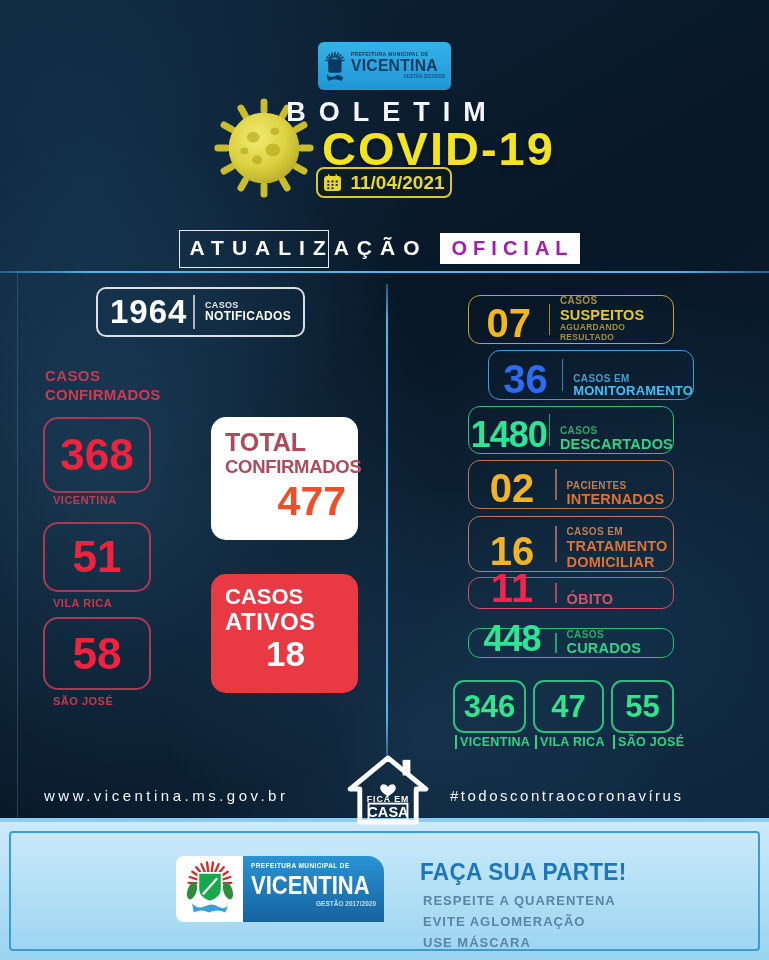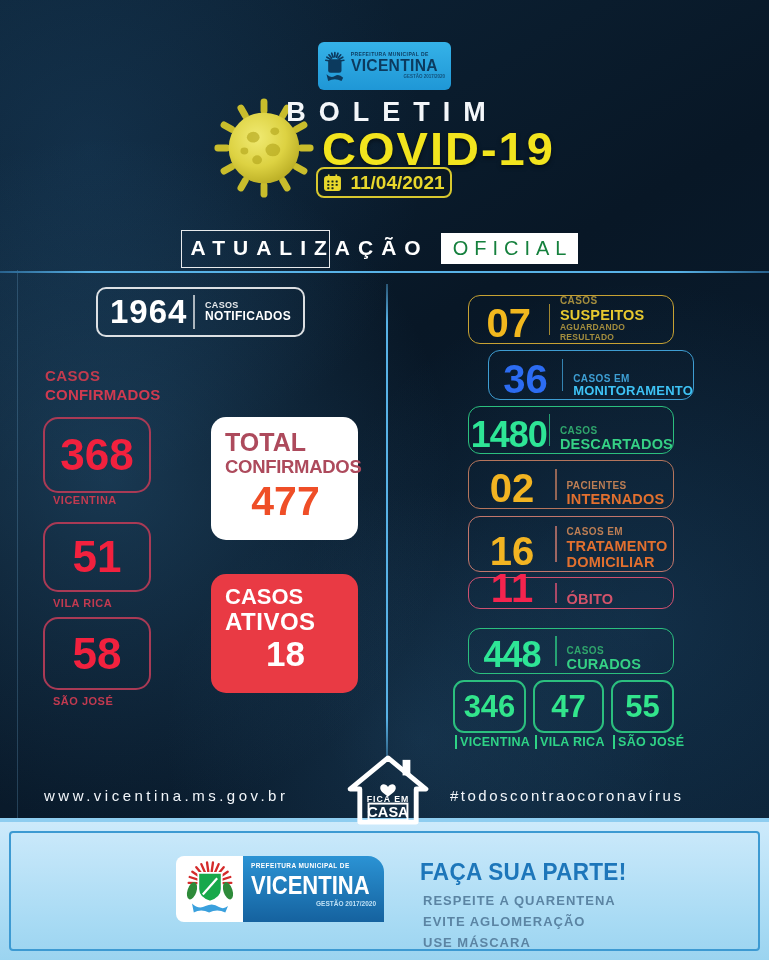--- a/index.html
+++ b/index.html
@@ -54,21 +54,21 @@
     display:flex; justify-content:center; align-items:center; gap:12px;
   }
   .banner-left {
     position:relative; color:#fff; font-size:21px; font-weight:bold; letter-spacing:8px; padding:4px 0;
   }
   .banner-left::before {
     content:""; position:absolute; left:-10px; top:-2px; width:62%; height:calc(100% + 4px);
     border:1px solid rgba(255,255,255,.9);
   }
   .banner-right {
-    background:#fff; color:#15803d; font-size:20px; font-weight:normal; letter-spacing:6px;
+    background:#fff; color:#a21caf; font-size:20px; font-weight:bold; letter-spacing:6px;
     padding:4px 6px 4px 12px;
   }
   .hr-top {
     position:absolute; left:0; top:271px; width:769px; height:2px;
     background:linear-gradient(90deg,#28618c,#58b2e6 12%,#58b2e6 88%,#28618c);
   }
   
   .notified {
     position:absolute; left:96px; top:287px; width:209px; height:50px;
     border:2px solid rgba(255,255,255,.85); border-radius:10px;
@@ -88,21 +88,21 @@
     display:flex; align-items:center; justify-content:center;
   }
   .city-num { font-size:44px; font-weight:bold; color:#f2213e; }
   .city-lbl { position:absolute; left:53px; font-size:11px; font-weight:bold; color:#c23a50; letter-spacing:.5px;}
   .total-card {
     position:absolute; left:211px; top:417px; width:147px; height:123px;
     background:#fff; border-radius:15px; padding:13px 12px 8px 14px;
   }
   .total-l1 { font-size:25px; font-weight:bold; color:#ad4a5c; line-height:1; }
   .total-l2 { font-size:18.5px; font-weight:bold; color:#ad4a5c; line-height:1.3; letter-spacing:-.3px;}
-  .total-val { font-size:41px; font-weight:bold; color:#ef4e27; text-align:center; line-height:1.1;}
+  .total-val { font-size:41px; font-weight:bold; color:#ef4e27; text-align:right; line-height:1.1;}
   .ativos-card {
     position:absolute; left:211px; top:574px; width:147px; height:119px;
     background:#e93a44; border-radius:15px; padding:12px 12px 6px 14px; color:#fff;
   }
   .ativos-l1 { font-size:22px; font-weight:bold; line-height:1; }
   .ativos-l2 { font-size:24px; font-weight:bold; line-height:1.15; letter-spacing:.5px;}
   .ativos-val { font-size:35px; font-weight:bold; text-align:center; line-height:1.05;}
   
   .vdiv {
     position:absolute; left:386px; top:284px; width:2px; height:472px;
@@ -348,21 +348,21 @@
     </div>
 
     <div class="stat" style="top: 577px; height: 32px; border-color: rgb(207, 80, 112);">
       <div class="stat-num" style="color: rgb(245, 36, 78);">11</div>
       <div class="stat-sep" style="background: rgb(207, 80, 112);"></div>
       <div class="stat-lbl">
         <span class="stat-bold" style="color: rgb(212, 83, 106);">ÓBITO</span>
       </div>
     </div>
 
-    <div class="stat" style="top: 628px; height: 46px; border-color: rgb(43, 191, 126);">
+    <div class="stat" style="top: 628px; height: 30px; border-color: rgb(43, 191, 126);">
       <div class="stat-num narrow" style="color: rgb(46, 229, 150);">448</div>
       <div class="stat-sep" style="background: rgb(43, 191, 126);"></div>
       <div class="stat-lbl">
         <span class="stat-small" style="color: rgb(47, 165, 108);">CASOS</span>
         <span class="stat-bold" style="color: rgb(53, 209, 133);">CURADOS</span>
       </div>
     </div>
 
     <div class="mini-card" style="left:453px;width:73px;">
       <span class="mini-num">346</span>

